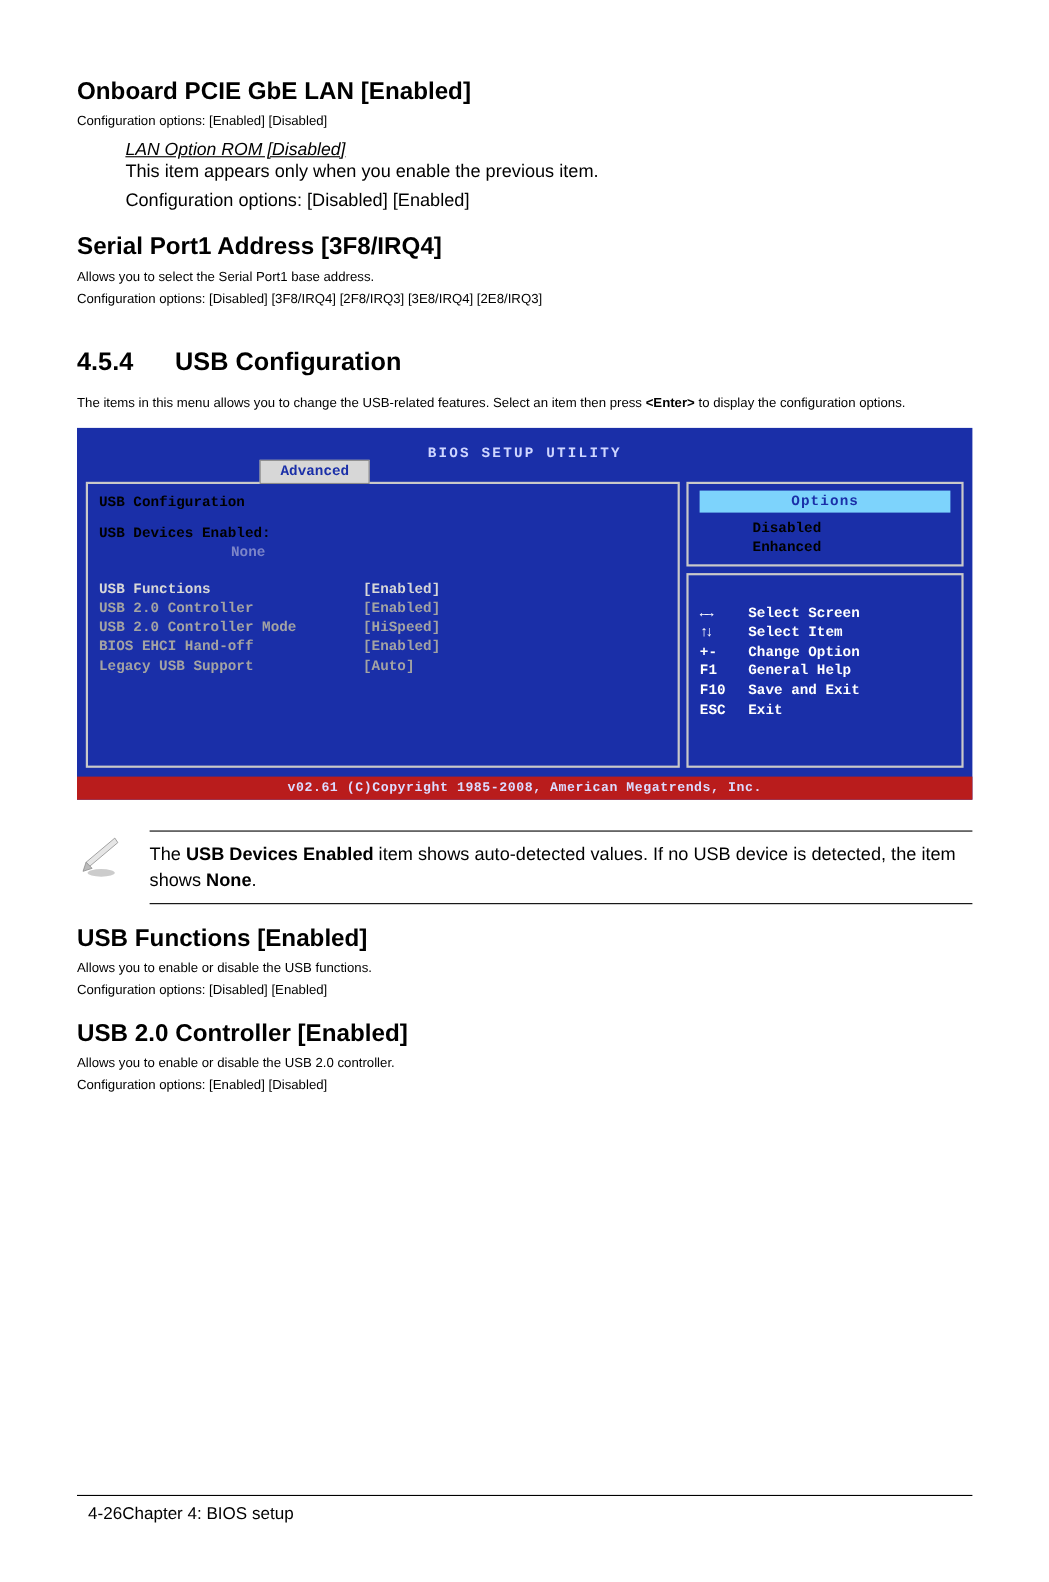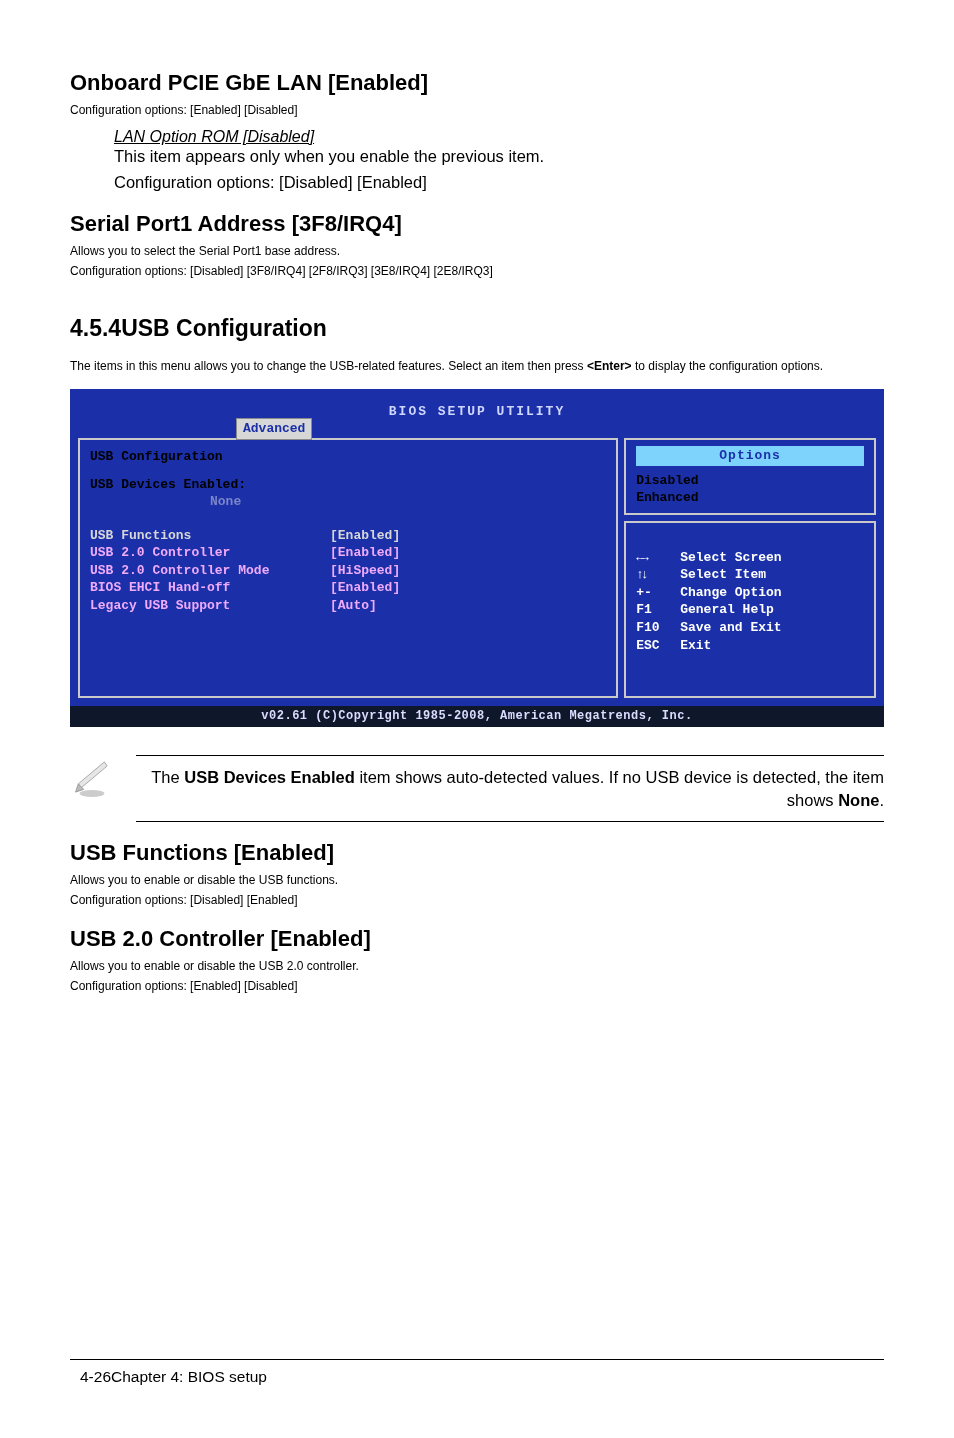--- a/index.html
+++ b/index.html
@@ -28,20 +28,21 @@
   }
   .indent-block .under {
     font-style: italic;
     text-decoration: underline;
     font-size: 16px;
   }
   .indent-block .body-text { font-size: 16.5px; line-height: 1.3; }
 
   .h2-row {
     display: flex;
+    gap: 38px;
     font-size: 23px;
     font-weight: bold;
     margin: 36px 0 16px 0;
   }
 
   
   .bios {
     width: 100%;
     background: #1a2fa8;
     font-family: "Courier New", monospace;
@@ -60,21 +61,21 @@
     position: relative;
     height: 20px;
     margin-top: -2px;
   }
   .bios-tab {
     position: absolute;
     left: 166px;
     background: #d7d7d7;
     color: #1a2fa8;
     font-weight: bold;
-    padding: 1px 6px;
+    padding: 1px 18px;
     border: 1px solid #8a8a8a;
   }
   .bios-body {
     display: flex;
     padding: 0 8px 8px 8px;
     gap: 6px;
   }
   .bios-left {
     flex: 2.05;
     border: 2px solid #c9c9c9;
@@ -113,44 +114,45 @@
     font-weight: bold;
     margin-top: 10px;
   }
   .bios-left .dev-none {
     color: #7c85c8;
     font-weight: bold;
     margin-left: 120px;
   }
   .bios-left .row {
     display: flex;
-    color: #f0abfc;
+    color: #a3a3a3;
     font-weight: bold;
   }
   .bios-left .row.sel { color: #d7d7d7; }
   .bios-left .row .lbl { width: 240px; }
   .bios-left .rows { margin-top: 16px; }
 
   .bios-right .opt-line {
     font-weight: bold;
     color: #000;
+    margin-left: 48px;
   }
 
   .help-block { margin-top: 20px; }
   .help-row {
     display: flex;
     color: #ffffff;
     font-weight: bold;
     align-items: center;
   }
   .help-row .key { width: 44px; }
   .help-row .arrows { letter-spacing: -3px; }
 
   .bios-footer {
-    background: #0f172a;
+    background: #b91c1c;
     color: #dcdcff;
     text-align: center;
     font-weight: bold;
     padding: 2px 0 3px 0;
     letter-spacing: 0.5px;
     font-family: "Courier New", monospace;
     font-size: 12px;
   }
 
   
@@ -161,21 +163,20 @@
     align-items: flex-start;
   }
   .note-icon svg { width: 44px; height: 44px; }
   .note-text-wrap {
     flex: 1;
     border-top: 1px solid #000;
     border-bottom: 1px solid #000;
     padding: 10px 0;
     font-size: 16.5px;
     line-height: 1.35;
-    text-align: right;
   }
 
   .footer {
     position: absolute;
     bottom: 52px;
     left: 80px;
     right: 70px;
     display: flex;
     font-size: 15.5px;
     color: #000;

